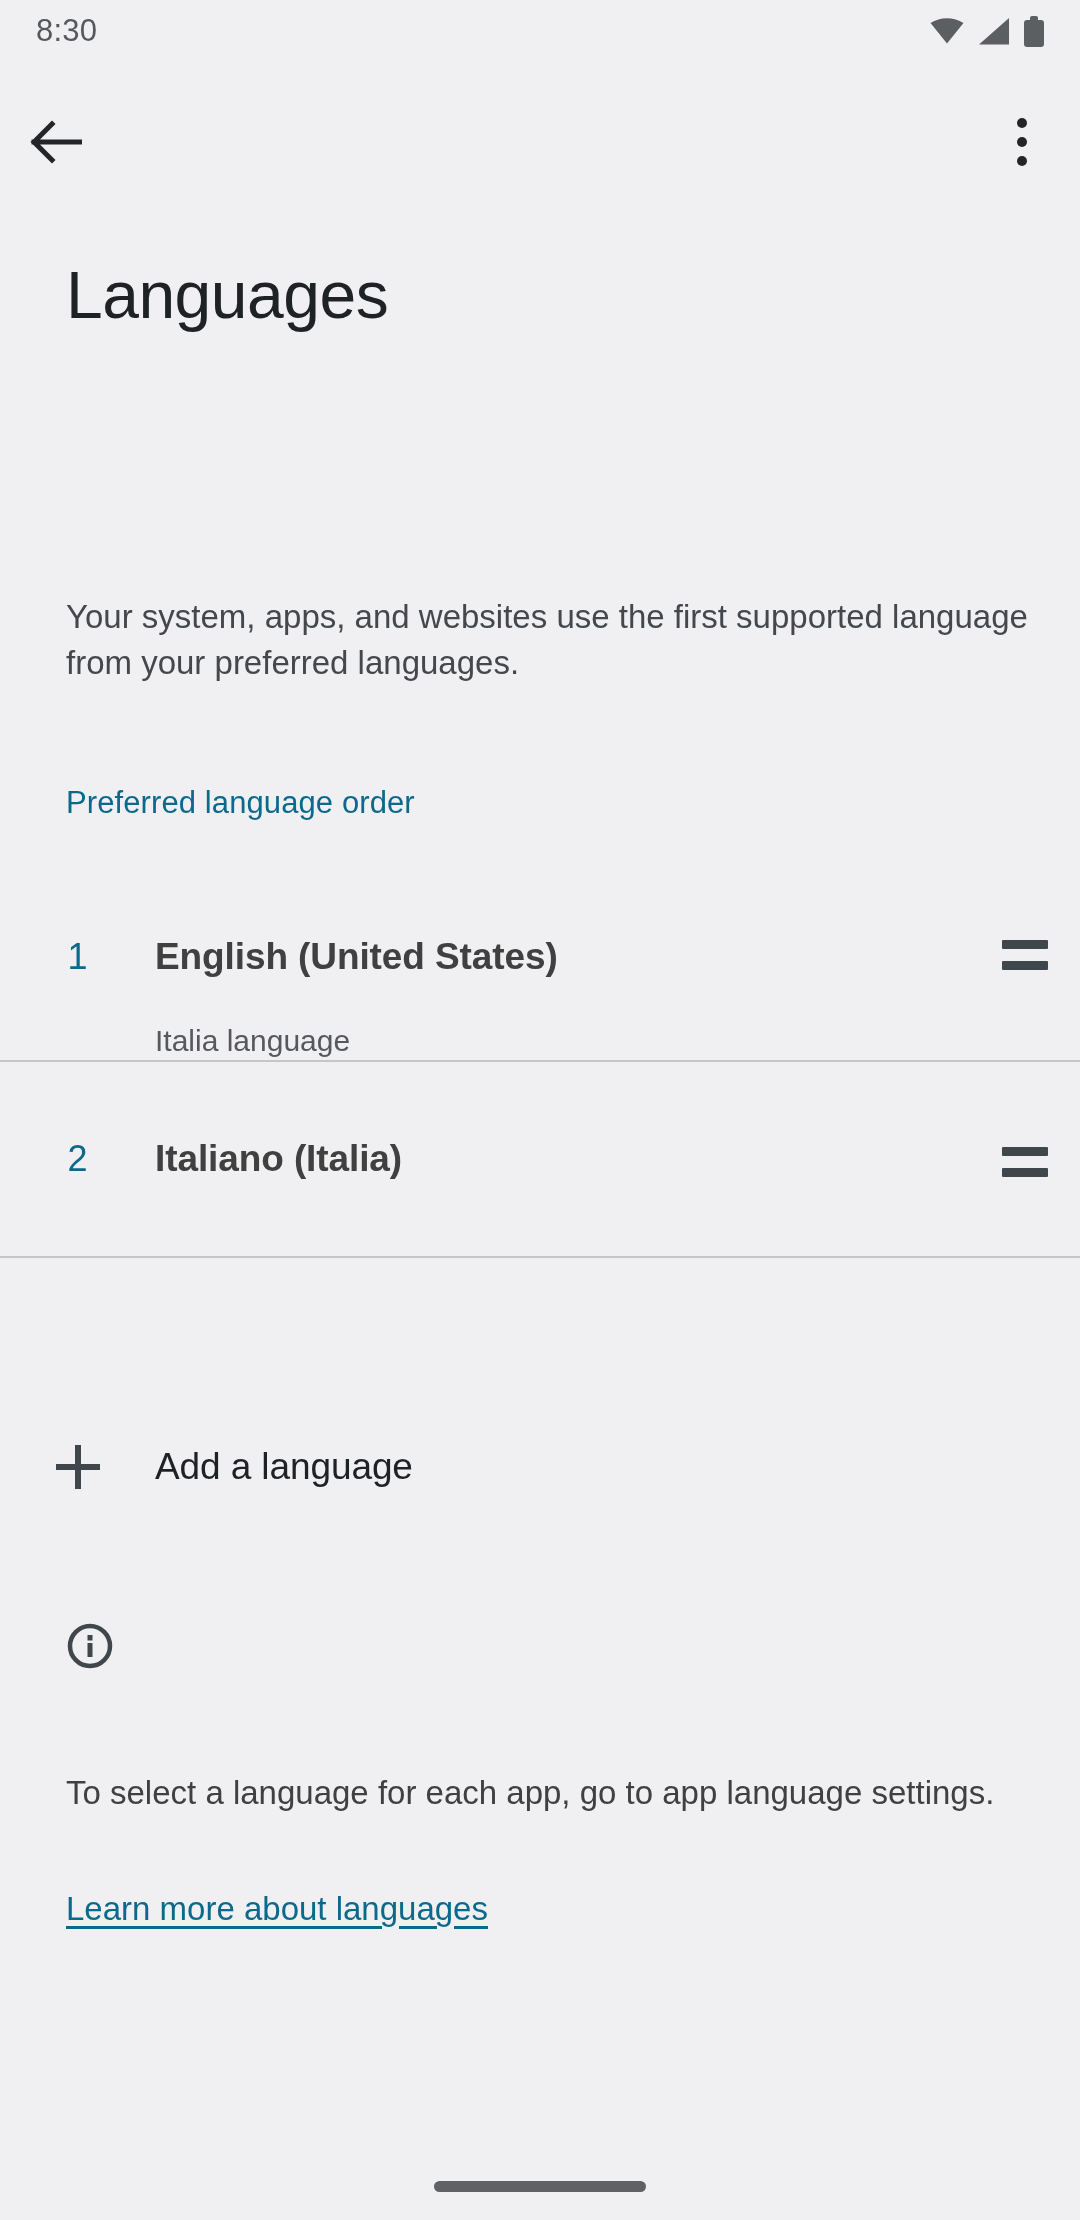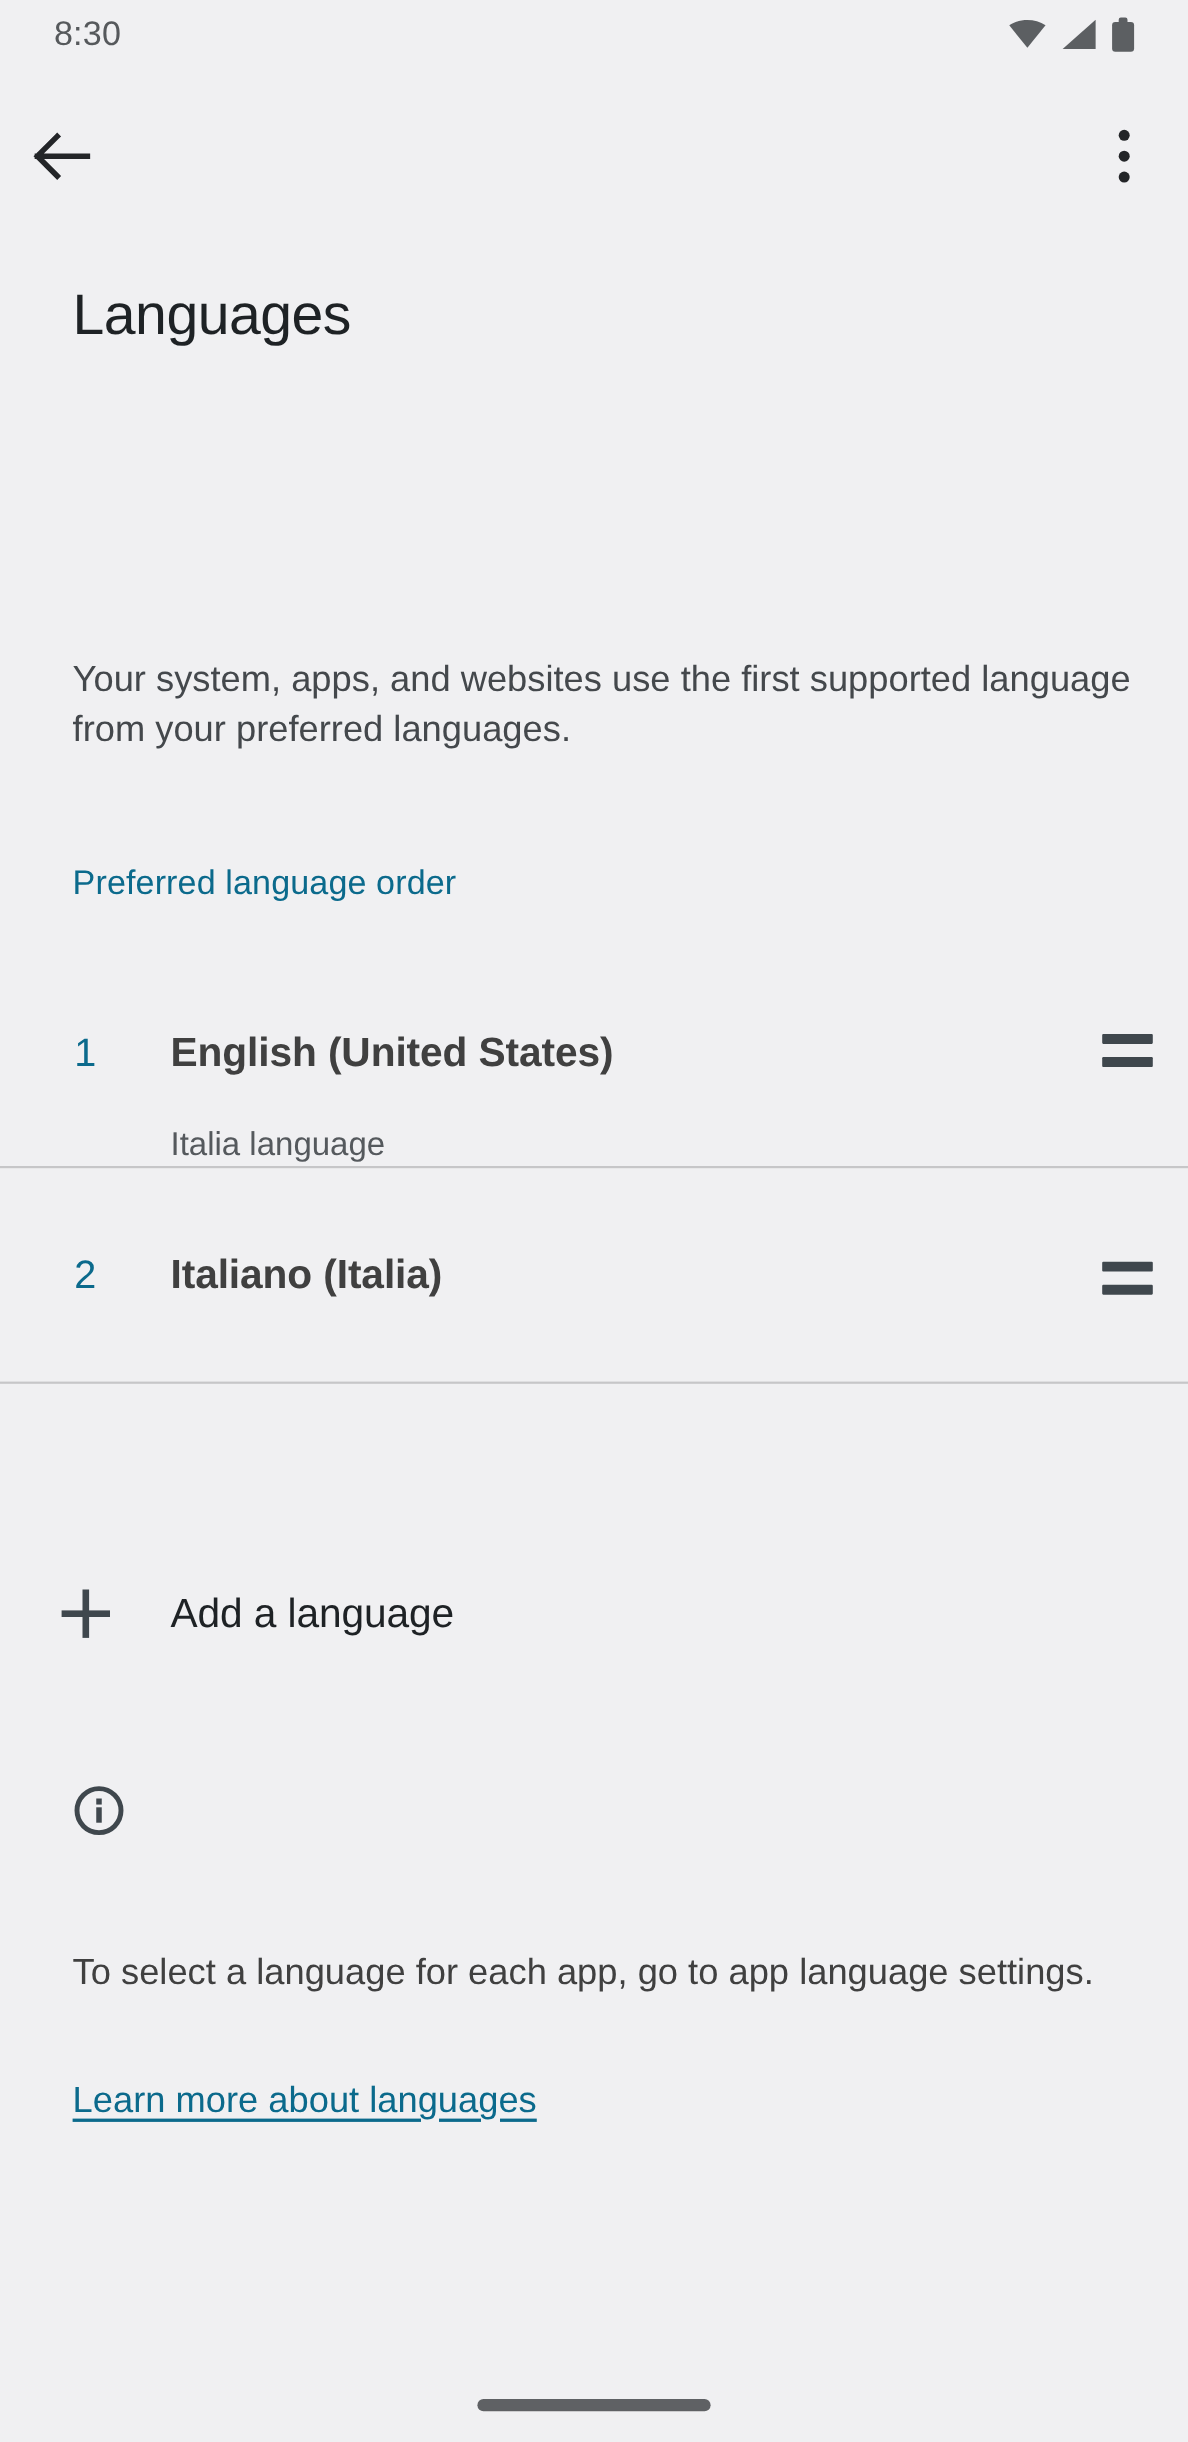--- a/index.html
+++ b/index.html
@@ -8,21 +8,21 @@
     background:#f0f0f2;
     font-family:"Liberation Sans", sans-serif;
     overflow:hidden;
   }
   .screen { position:relative; width:1080px; height:2220px; background:#f0f0f2; }
 
   
   .statusbar {
     position:absolute; top:0; left:0; width:1080px; height:62px;
     display:flex; align-items:center; justify-content:space-between;
-    padding:0 49px;
+    padding:0 36px;
   }
   .status-time {
     font-size:31px; color:#56595c; letter-spacing:0.2px;
   }
   .status-icons { display:flex; align-items:center; gap:14px; }
   .ic-wifi { width:34px; height:26px; }
   .ic-signal { width:32px; height:27px; }
   .ic-batt { width:20px; height:31px; position:relative; }
   .ic-batt .body {
     position:absolute; bottom:0; left:0; width:20px; height:27px;
@@ -46,21 +46,21 @@
     position:absolute; right:16px; top:4px;
     width:84px; height:84px;
     display:flex; flex-direction:column; align-items:center; justify-content:center;
     gap:9px;
   }
   .dot { width:10px; height:10px; border-radius:50%; background:#232528; }
 
   
   .page-title {
     position:absolute; left:66px; top:258px;
-    font-size:52px; font-weight:400; color:#1e2225;
+    font-size:66px; font-weight:400; color:#1e2225;
     letter-spacing:-0.5px; line-height:1.15;
   }
   .page-desc {
     position:absolute; left:66px; top:594px; width:970px;
     font-size:33px; line-height:46px; color:#44484c;
   }
 
   
   .section-label {
     position:absolute; left:66px; top:785px;

